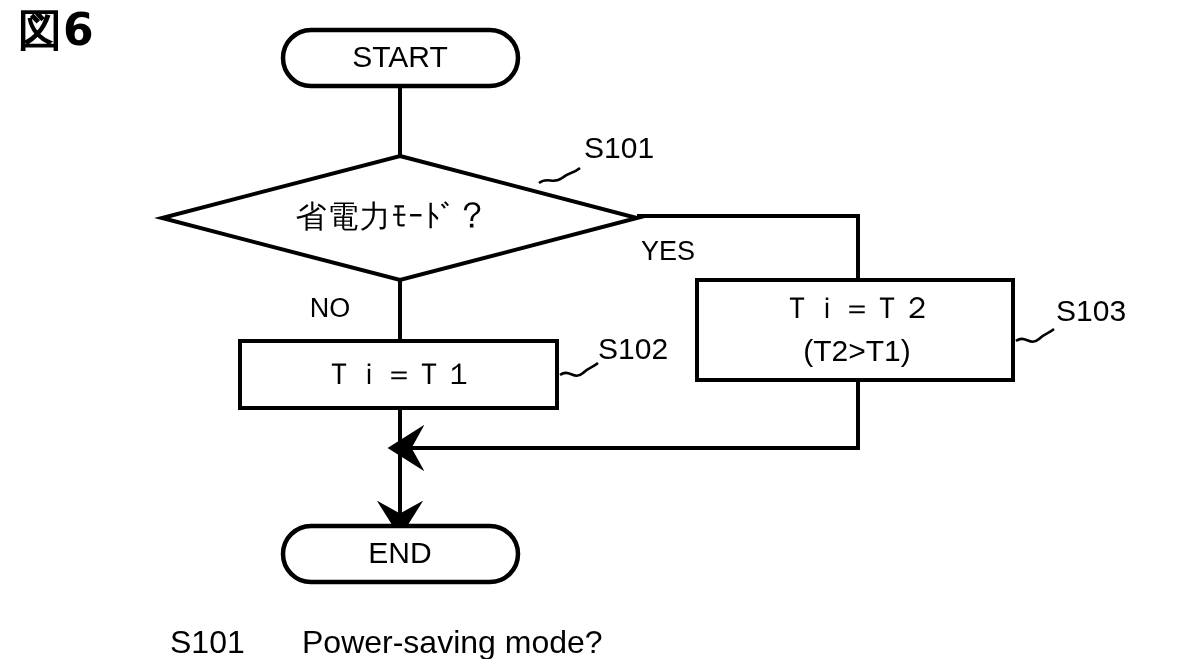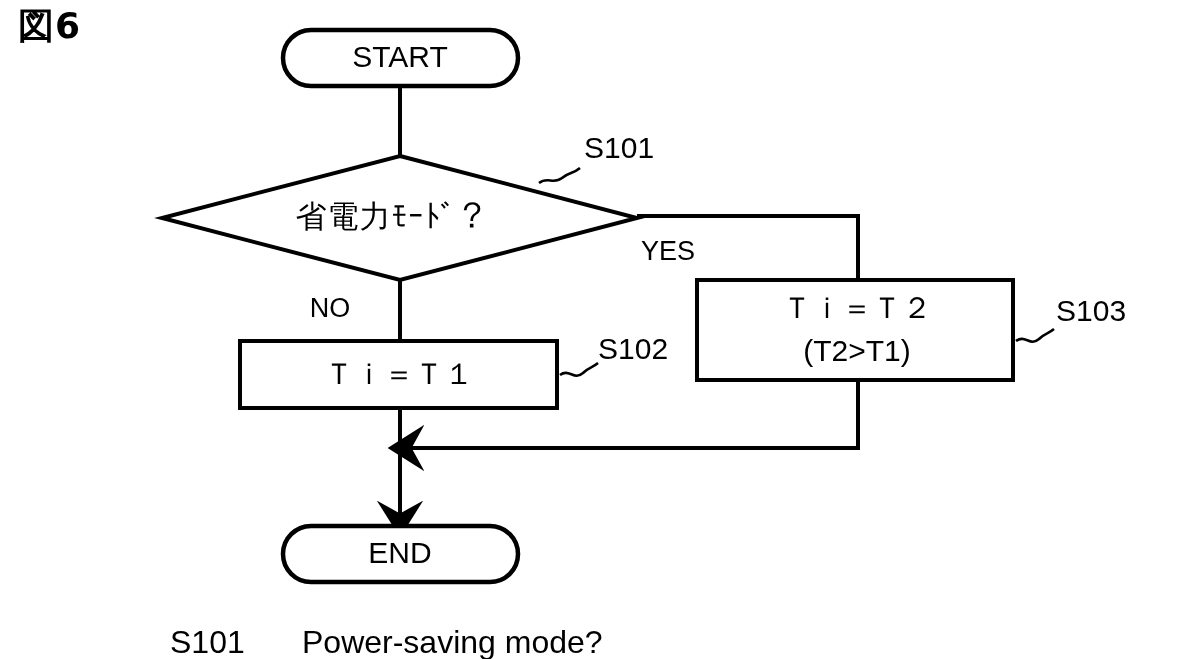--- a/index.html
+++ b/index.html
@@ -17,21 +17,21 @@
     height: 659px;
     overflow: hidden;
     background: #ffffff;
   }
   #fig-title {
     position: absolute;
     left: 18px;
     top: 8px;
     font-family: "DejaVu Sans", sans-serif;
     font-weight: 700;
-    font-size: 36px;
+    font-size: 44px;
     letter-spacing: 1px;
     line-height: 1;
     white-space: nowrap;
   }
   #flow-svg {
     position: absolute;
     left: 0;
     top: 0;
   }
   .node-text {

